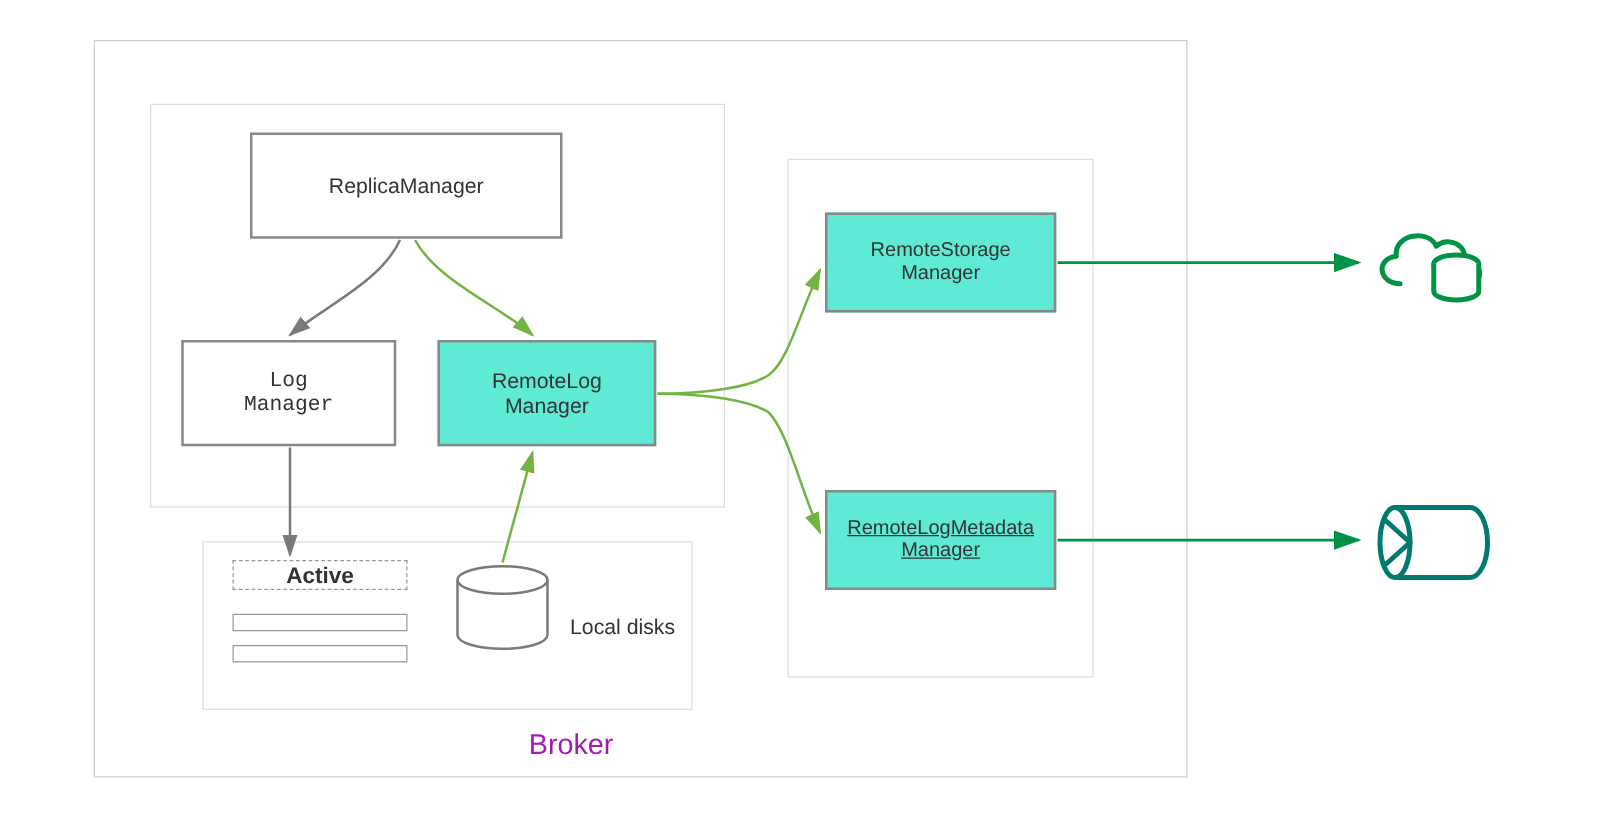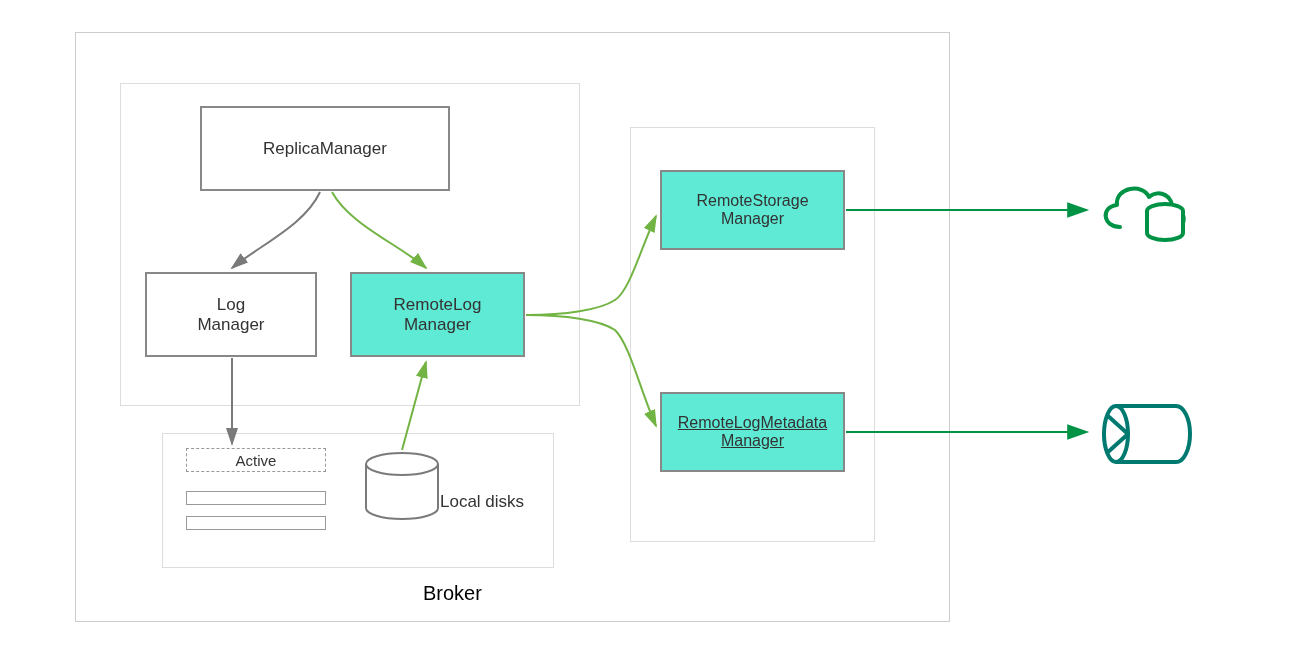--- a/index.html
+++ b/index.html
@@ -44,66 +44,66 @@
   .dashed {
     border: 1px dashed #999999;
     background: #ffffff;
   }
   .bar {
     border: 1px solid #999999;
     background: #ffffff;
   }
   .label-large {
     position: absolute;
-    font-size: 20px;
-    color: #000000;
+    font-size: 23px;
+    color: #a21caf;
   }
   svg { position: absolute; }
 </style>
 </head>
 <body>
 
 <div class="canvas">
 
   <div class="box outer" style="left:75px; top:32px; width:875px; height:590px;"></div>
 
   <div class="box thin-gray" style="left:120px; top:83px; width:460px; height:323px;"></div>
 
   <div class="box comp-white" style="left:200px; top:106px; width:250px; height:85px;">
     <span>ReplicaManager</span>
   </div>
 
-  <div class="box comp-white" style="left:145px; top:272px; width:172px; height:85px;">
+  <div class="box comp-white" style="left:145px; top:272px; width:172px; height:85px;font-family:Liberation Mono, monospace;">
     <div>
       <div>Log</div>
       <div>Manager</div>
     </div>
   </div>
 
   <div class="box comp-purple" style="left:350px; top:272px; width:175px; height:85px;">
     <div>
       <div>RemoteLog</div>
       <div>Manager</div>
     </div>
   </div>
 
   <div class="box thin-gray" style="left:162px; top:433px; width:392px; height:135px;"></div>
 
-  <div class="box dashed" style="left:186px; top:448px; width:140px; height:24px; font-size:15px;">
+  <div class="box dashed" style="left:186px; top:448px; width:140px; height:24px; font-size:18px;font-weight:bold;">
     <span>Active</span>
   </div>
 
   <div class="box bar" style="left:186px; top:491px; width:140px; height:14px;"></div>
   <div class="box bar" style="left:186px; top:516px; width:140px; height:14px;"></div>
 
   <svg style="left:362px; top:452px;" width="80" height="72" viewBox="0 0 80 72">
     <ellipse cx="40" cy="12" rx="36" ry="11" fill="none" stroke="#7a7a7a" stroke-width="2"></ellipse>
     <path d="M4 12 L4 56 A36 11 0 0 0 76 56 L76 12" fill="none" stroke="#7a7a7a" stroke-width="2"></path>
   </svg>
-  <div class="box" style="left:440px; top:489px; width:110px; height:26px; text-align:left; justify-content:flex-start;">
+  <div class="box" style="left:456px; top:489px; width:110px; height:26px; text-align:left; justify-content:flex-start;">
     <span>Local disks</span>
   </div>
 
   <div class="box thin-gray" style="left:630px; top:127px; width:245px; height:415px;"></div>
 
   <div class="box comp-purple" style="left:660px; top:170px; width:185px; height:80px; font-size:16px;">
     <div>
       <div>RemoteStorage</div>
       <div>Manager</div>
     </div>

